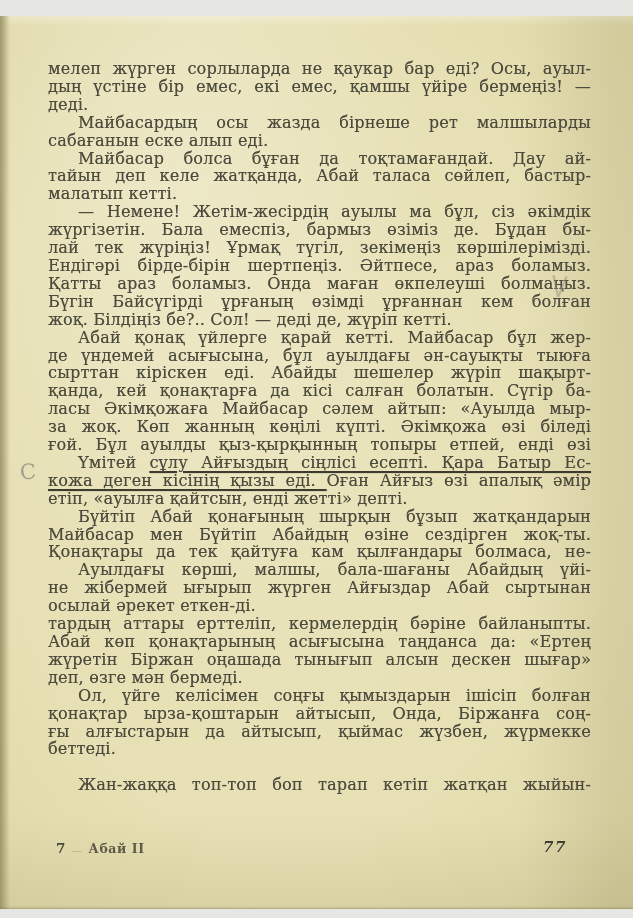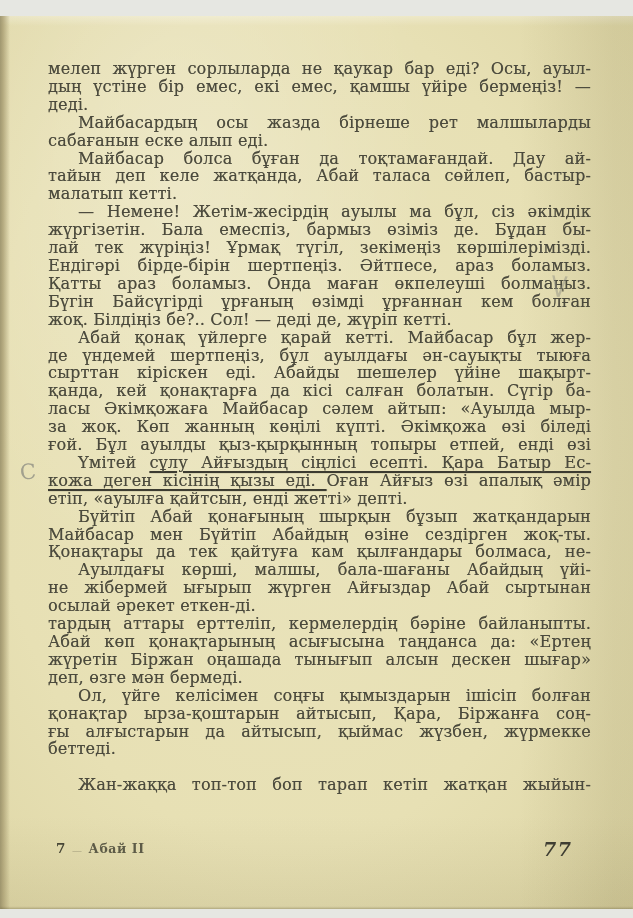--- a/index.html
+++ b/index.html
@@ -45,21 +45,21 @@
     text-decoration-thickness:1.6px;
     text-underline-offset:2.5px;
   }
   .footer{position:absolute;left:0;top:822px;width:633px;height:20px;color:#474636;}
   .footer-left{position:absolute;left:56px;top:2px;font-size:12.5px;letter-spacing:0.6px;}
   .footer-left .sig{font-size:13.5px;font-weight:bold;}
   .footer-left .sep{opacity:0.35;font-size:10px;padding:0 6px;position:relative;top:1px;}
   .footer-left .title{font-weight:bold;opacity:0.85;}
   .page-number{
     position:absolute;left:543px;top:0;
-    font-size:19px;font-weight:bold;font-style:italic;
+    font-size:15px;font-weight:bold;font-style:italic;
     letter-spacing:1.5px;color:var(--page-number-ink,#3f3e33);
   }
   .margin-mark{position:absolute;font-family:"DejaVu Sans",sans-serif;color:var(--pencil,#8b8b81);}
   .mark-c{left:20px;top:444px;font-size:21px;transform:rotate(-6deg);opacity:0.75;font-family:"DejaVu Serif",serif;}
   .mark-v{left:549px;top:254px;font-size:29px;transform:rotate(5deg) scaleX(0.8);opacity:0.45;}
   .specks{position:absolute;left:0;top:0;width:2px;height:2px;border-radius:50%;
     background:transparent;
     box-shadow:
       483px 44px 0 0.6px #6d6c55,
       357px 859px 0 0.4px #7a775e,
@@ -85,41 +85,41 @@
       <div class="line"><span>тайын деп келе жатқанда, Абай таласа сөйлеп, бастыр-</span></div>
       <div class="line end"><span>малатып кетті.</span></div>
       <div class="line indent"><span>— Немене! Жетім-жесірдің ауылы ма бұл, сіз әкімдік</span></div>
       <div class="line"><span>жүргізетін. Бала емеспіз, бармыз өзіміз де. Бұдан бы-</span></div>
       <div class="line"><span>лай тек жүріңіз! Ұрмақ түгіл, зекімеңіз көршілерімізді.</span></div>
       <div class="line"><span>Ендігәрі бірде-бірін шертпеңіз. Әйтпесе, араз боламыз.</span></div>
       <div class="line"><span>Қатты араз боламыз. Онда маған өкпелеуші болмаңыз.</span></div>
       <div class="line"><span>Бүгін Байсүгірді ұрғаның өзімді ұрғаннан кем болған</span></div>
       <div class="line end"><span>жоқ. Білдіңіз бе?.. Сол! — деді де, жүріп кетті.</span></div>
       <div class="line indent"><span>Абай қонақ үйлерге қарай кетті. Майбасар бұл жер-</span></div>
-      <div class="line"><span>де үндемей шертпеңіз, бұл ауылдағы ән-сауықты тыюға</span></div>
-      <div class="line"><span>сырттан кіріскен еді. Абайды шешелер үйіне шақырт-</span></div>
+      <div class="line"><span>де үндемей асығысына, бұл ауылдағы ән-сауықты тыюға</span></div>
+      <div class="line"><span>сырттан кіріскен еді. Абайды шешелер жүріп шақырт-</span></div>
       <div class="line"><span>қанда, кей қонақтарға да кісі салған болатын. Сүгір ба-</span></div>
       <div class="line"><span>ласы Әкімқожаға Майбасар сәлем айтып: «Ауылда мыр-</span></div>
       <div class="line"><span>за жоқ. Көп жанның көңілі күпті. Әкімқожа өзі біледі</span></div>
       <div class="line"><span>ғой. Бұл ауылды қыз-қырқынның топыры етпей, енді өзі</span></div>
       <div class="line indent"><span>Үмітей </span><span class="u">сұлу Айғыздың сіңлісі есепті. Қара Батыр Ес-</span></div>
       <div class="line"><span class="u">кожа деген кісінің қызы еді. </span><span>Оған Айғыз өзі апалық әмір</span></div>
       <div class="line end"><span>етіп, «ауылға қайтсын, енді жетті» депті.</span></div>
       <div class="line indent"><span>Бүйтіп Абай қонағының шырқын бұзып жатқандарын</span></div>
       <div class="line"><span>Майбасар мен Бүйтіп Абайдың өзіне сездірген жоқ-ты.</span></div>
       <div class="line"><span>Қонақтары да тек қайтуға кам қылғандары болмаса, не-</span></div>
       <div class="line indent"><span>Ауылдағы көрші, малшы, бала-шағаны Абайдың үйі-</span></div>
       <div class="line"><span>не жібермей ығырып жүрген Айғыздар Абай сыртынан</span></div>
       <div class="line end"><span>осылай әрекет еткен-ді.</span></div>
       <div class="line"><span>тардың аттары ерттеліп, кермелердің бәріне байланыпты.</span></div>
       <div class="line"><span>Абай көп қонақтарының асығысына таңданса да: «Ертең</span></div>
       <div class="line"><span>жүретін Біржан оңашада тынығып алсын дескен шығар»</span></div>
       <div class="line end"><span>деп, өзге мән бермеді.</span></div>
       <div class="line indent"><span>Ол, үйге келісімен соңғы қымыздарын ішісіп болған</span></div>
-      <div class="line"><span>қонақтар ырза-қоштарын айтысып, Қара, Біржанға соң-</span></div>
+      <div class="line"><span>қонақтар ырза-қоштарын айтысып, Онда, Біржанға соң-</span></div>
       <div class="line"><span>ғы алғыстарын да айтысып, қыймас жүзбен, жүрмекке</span></div>
       <div class="line end"><span>беттеді.</span></div>
       <div class="line indent gap"><span>Жан-жаққа топ-топ боп тарап кетіп жатқан жыйын-</span></div>
     </div>
 
   <div class="margin-mark mark-c">C</div>
   <div class="margin-mark mark-v">V</div>
 
   <div class="footer">
     <div class="footer-left">

